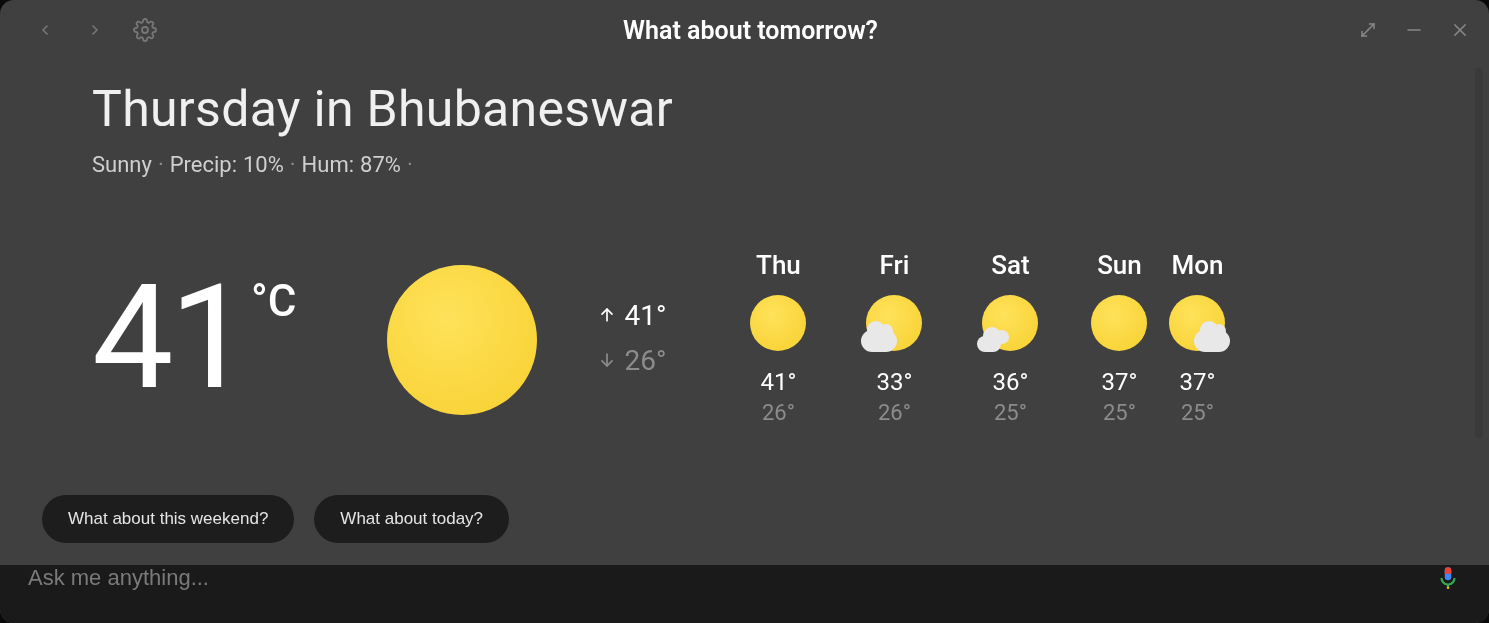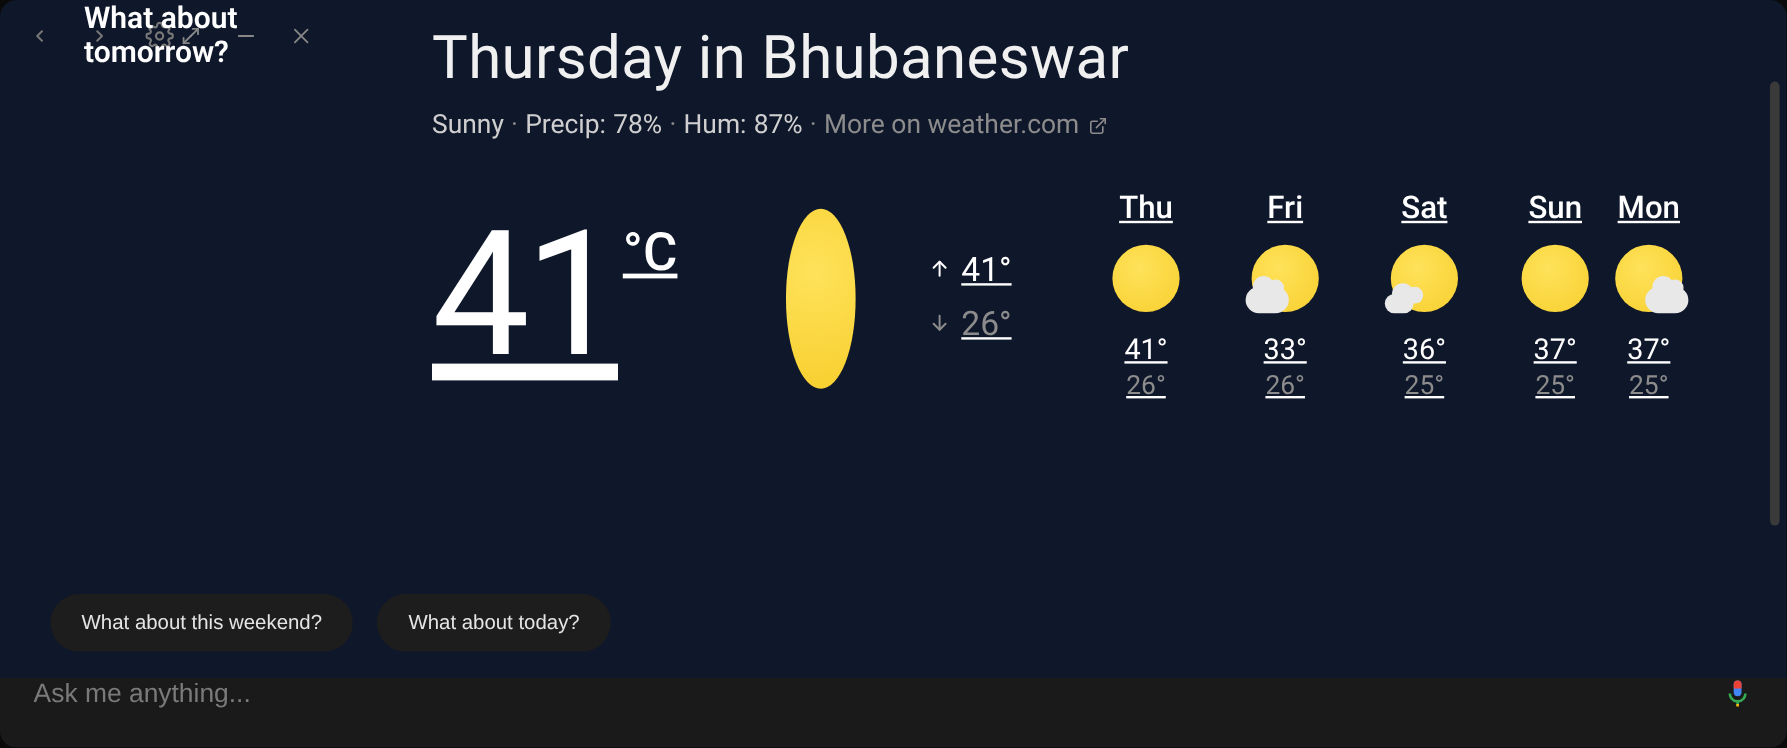--- a/index.html
+++ b/index.html
@@ -1,34 +1,34 @@
 <!DOCTYPE html>
 <html><head>
 <meta charset="utf-8">
 <style>
   * { box-sizing: border-box; margin: 0; padding: 0; }
   html, body { width: 1489px; height: 623px; background: #0a0a0a; font-family: -apple-system, BlinkMacSystemFont, "Segoe UI", Roboto, Arial, sans-serif; color: #fff; overflow: hidden; }
-  .window { position: relative; width: 100%; height: 100%; background: #0f172a; border-radius: 14px; display: flex; flex-direction: row; }
+  .window { position: relative; width: 100%; height: 100%; background: #404040; border-radius: 14px; display: flex; flex-direction: column; padding-left: 12px; }
   .titlebar { display: flex; align-items: center; height: 60px; padding: 0 18px; position: relative; }
   .titlebar-left { display: flex; align-items: center; gap: 20px; }
   .nav-btn { width: 30px; height: 30px; display: flex; align-items: center; justify-content: center; color: #777; cursor: pointer; }
   .titlebar-center { position: absolute; left: 50%; transform: translateX(-50%); font-size: 25px; font-weight: 600; color: #fff; }
   .titlebar-right { margin-left: auto; display: flex; align-items: center; gap: 24px; }
   .winctrl { width: 22px; height: 22px; display: flex; align-items: center; justify-content: center; color: #888; cursor: pointer; }
 
   .content { flex: 1; padding: 20px 80px 0 80px; position: relative; overflow: hidden; }
   .scrollbar { position: absolute; right: 6px; top: 68px; width: 8px; height: 370px; background: #3a3a3a; border-radius: 4px; }
 
   .heading { font-size: 50px; font-weight: 400; color: #f0f0f0; letter-spacing: 0.3px; }
   .subline { margin-top: 14px; font-size: 22px; color: #cfcfcf; display: flex; align-items: flex-start; gap: 6px; flex-wrap: wrap; }
   .subline .dim { color: #8c8c8c; }
   .subline .link { color: #8c8c8c; cursor: pointer; display: inline-flex; align-items: center; gap: 8px; }
   .ext-icon { width: 16px; height: 16px; }
 
-  .weather-row { display: flex; align-items: center; margin-top: 42px; text-decoration: underline; }
+  .weather-row { display: flex; align-items: center; margin-top: 73px; }
   .temp-block { display: flex; align-items: flex-start; }
   .temp-value { font-size: 145px; font-weight: 400; line-height: 1; letter-spacing: -4px; color: #fff; }
   .temp-unit { font-size: 44px; font-weight: 500; margin-top: 10px; margin-left: 4px; color: #fff; }
   .sun-large { width: 150px; height: 150px; border-radius: 50%; background: radial-gradient(circle at 40% 35%, #ffe25a, #f7cf2e); margin-left: 90px; margin-top: 4px; }
   .highlow { margin-left: 60px; display: flex; flex-direction: column; gap: 12px; font-size: 28px; }
   .highlow .hi { color: #fff; display: flex; align-items: center; gap: 8px; }
   .highlow .lo { color: #8c8c8c; display: flex; align-items: center; gap: 8px; }
 
   .forecast { display: flex; margin-left: 70px; gap: 32px; }
   .fday { display: flex; flex-direction: column; align-items: center; width: 84px; }
@@ -100,33 +100,25 @@
       </div>
     </div>
   </div>
 
   <div class="content">
     <h1 class="heading">Thursday in Bhubaneswar</h1>
     <div class="subline">
       <span>Sunny</span>
       <span class="dim">·</span>
       <span>Precip:</span>
-      <span>78%</span>
+      <span>10%</span>
       <span class="dim">·</span>
       <span>Hum:</span>
       <span>87%</span>
       <span class="dim">·</span>
-      <span class="link">
-        <span>More on weather.com</span>
-        <svg class="ext-icon" viewBox="0 0 24 24" fill="none" stroke="currentColor" stroke-width="2" stroke-linecap="round" stroke-linejoin="round">
-            <path d="M18 13v6a2 2 0 0 1-2 2H5a2 2 0 0 1-2-2V8a2 2 0 0 1 2-2h6"></path>
-            <polyline points="15 3 21 3 21 9"></polyline>
-            <line x1="10" y1="14" x2="21" y2="3"></line>
-          </svg>
-      </span>
     </div>
 
     <div class="weather-row">
       <div class="temp-block">
         <span class="temp-value">41</span>
         <span class="temp-unit">°C</span>
       </div>
       <div class="sun-large"></div>
       <div class="highlow">
         <div class="hi">

